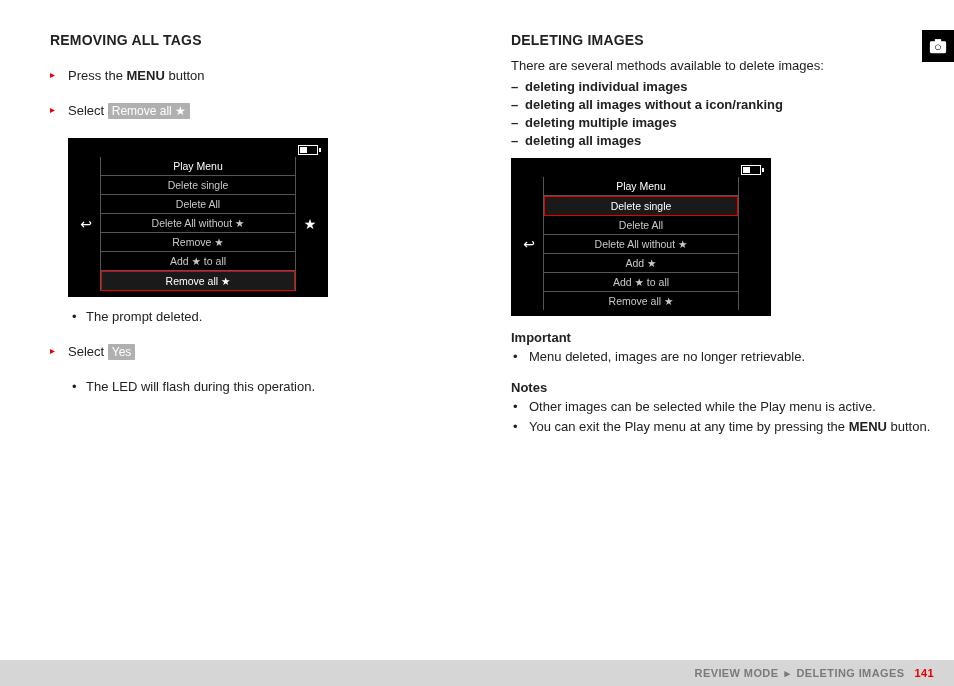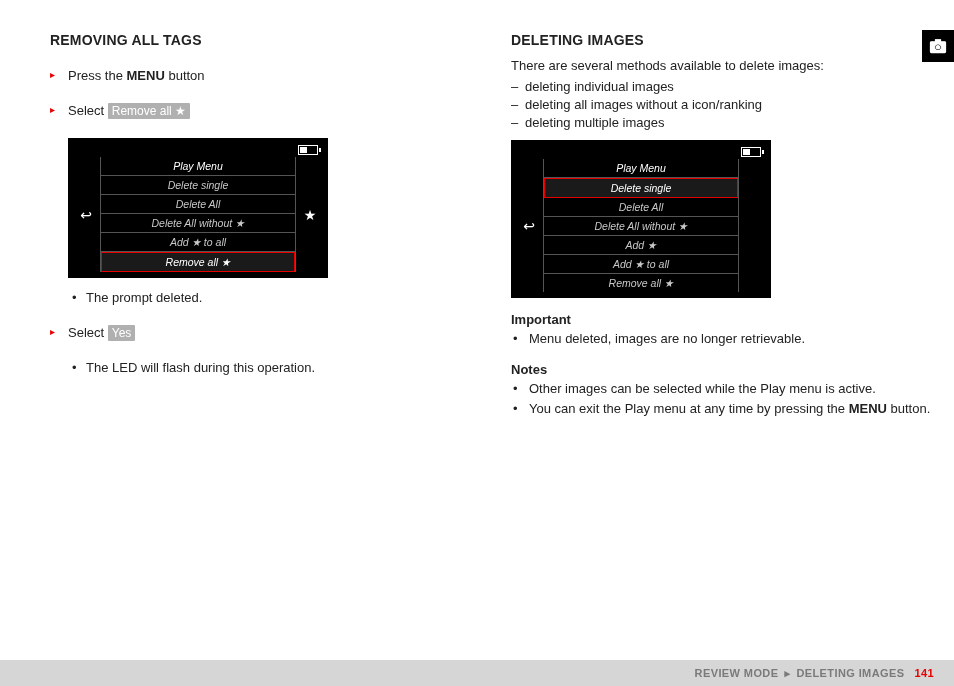--- a/index.html
+++ b/index.html
@@ -7,37 +7,37 @@
   .page { display: flex; gap: 40px; padding: 32px 22px 0 50px; }
   .col { flex: 1; }
   h3.section { font-size: 14px; font-weight: 700; letter-spacing: 0.2px; margin-bottom: 10px; }
   .step { margin: 20px 0; padding-left: 18px; position: relative; }
   .step::before { content: "▸"; color: #e60000; position: absolute; left: 0; top: 1px; font-size: 10px; }
   .step .bold { font-weight: 700; }
   .chip { background: #b0b0b0; color: #fff; padding: 1px 4px; font-size: 12px; border-radius: 1px; }
   .sub { margin: 4px 0 4px 36px; position: relative; }
   .sub::before { content: "•"; position: absolute; left: -14px; top: 0; }
   .dash-list { margin-top: 6px; }
-  .dash { margin: 3px 0; padding-left: 14px; position: relative; }
+  .dash { margin: 3px 0; padding-left: 14px; position: relative; font-weight: bold; }
   .dash::before { content: "–"; position: absolute; left: 0; top: 0; }
   .intro { margin-bottom: 4px; }
   .label { font-weight: 700; margin-top: 14px; margin-bottom: 2px; }
   .bullet { margin: 3px 0 3px 14px; position: relative; padding-left: 4px; line-height: 1.35; }
   .bullet::before { content: "•"; position: absolute; left: -12px; top: 0; }
 
   .camera-screen { width: 260px; background: #000; color: #ddd; font-size: 10.5px; margin: 10px 0 12px 18px; padding: 4px 4px 6px 4px; position: relative; }
   .cs-top { display: flex; justify-content: flex-end; padding: 3px 6px 2px 6px; }
   .battery { width: 20px; height: 10px; border: 1.5px solid #fff; position: relative; }
   .battery::after { content: ""; position: absolute; right: -4px; top: 2px; width: 2.5px; height: 4px; background: #fff; }
   .battery .fill { position: absolute; left: 1px; top: 1px; width: 40%; height: calc(100% - 2px); background: #fff; }
   .cs-body { display: flex; align-items: stretch; }
   .cs-left { width: 28px; display: flex; align-items: center; justify-content: center; }
   .back-ico { color: #fff; font-size: 14px; }
   .cs-menu { flex: 1; border-left: 1px solid #555; border-right: 1px solid #555; }
-  .row { border-bottom: 1px solid #555; text-align: center; padding: 3px 4px; color: #c8c8c8; font-style: italic; }
+  .row { border-bottom: 1px solid #555; text-align: center; padding: 3px 4px; color: #c8c8c8; }
   .row:last-child { border-bottom: none; }
   .row.header { color: #fff; }
   .row.selected { border: 1.5px solid #e60000; background: #1a1a1a; color: #fff; }
   .cs-right { width: 28px; display: flex; align-items: center; justify-content: center; }
   .star-ico { color: #fff; font-size: 14px; }
 
   .footer { position: absolute; bottom: 0; left: 0; right: 0; height: 26px; background: #d6d6d6; display: flex; align-items: center; justify-content: flex-end; padding-right: 20px; font-size: 11px; letter-spacing: 0.4px; color: #7a7a7a; font-weight: 600; }
   .footer .crumb-sep { margin: 0 6px; color: #7a7a7a; }
   .footer .pagenum { color: #e60000; margin-left: 10px; }
 
@@ -76,20 +76,21 @@
         </div>
       <div class="cs-body">
         <div class="cs-left">
             <span class="back-ico">↩</span>
           </div>
         <div class="cs-menu" id="menu-left">
             <div class="row header">Play Menu</div>
             <div class="row">Delete single</div>
             <div class="row">Delete All</div>
             <div class="row">Delete All without ★</div>
+            <div class="row">Remove ★</div>
             <div class="row">Add ★ to all</div>
             <div class="row selected">Remove all ★</div>
           </div>
         <div class="cs-right">
             <span class="star-ico">★</span>
           </div>
       </div>
     </div>
 
     <div class="sub">The prompt deleted.</div>
@@ -99,20 +100,21 @@
     <div class="sub">The LED will flash during this operation.</div>
   </div>
 
   <div class="col">
     <h3 class="section">DELETING IMAGES</h3>
     <div class="intro">There are several methods available to delete images:</div>
     <div class="dash-list" id="dash-list">
         <div class="dash">deleting individual images</div>
         <div class="dash">deleting all images without a icon/ranking</div>
         <div class="dash">deleting multiple images</div>
+        <div class="dash">deleting all images</div>
       </div>
 
     <div class="camera-screen" style="margin-left:0;">
       <div class="cs-top">
           <div class="battery">
             <div class="fill"></div>
           </div>
         </div>
       <div class="cs-body">
         <div class="cs-left">

